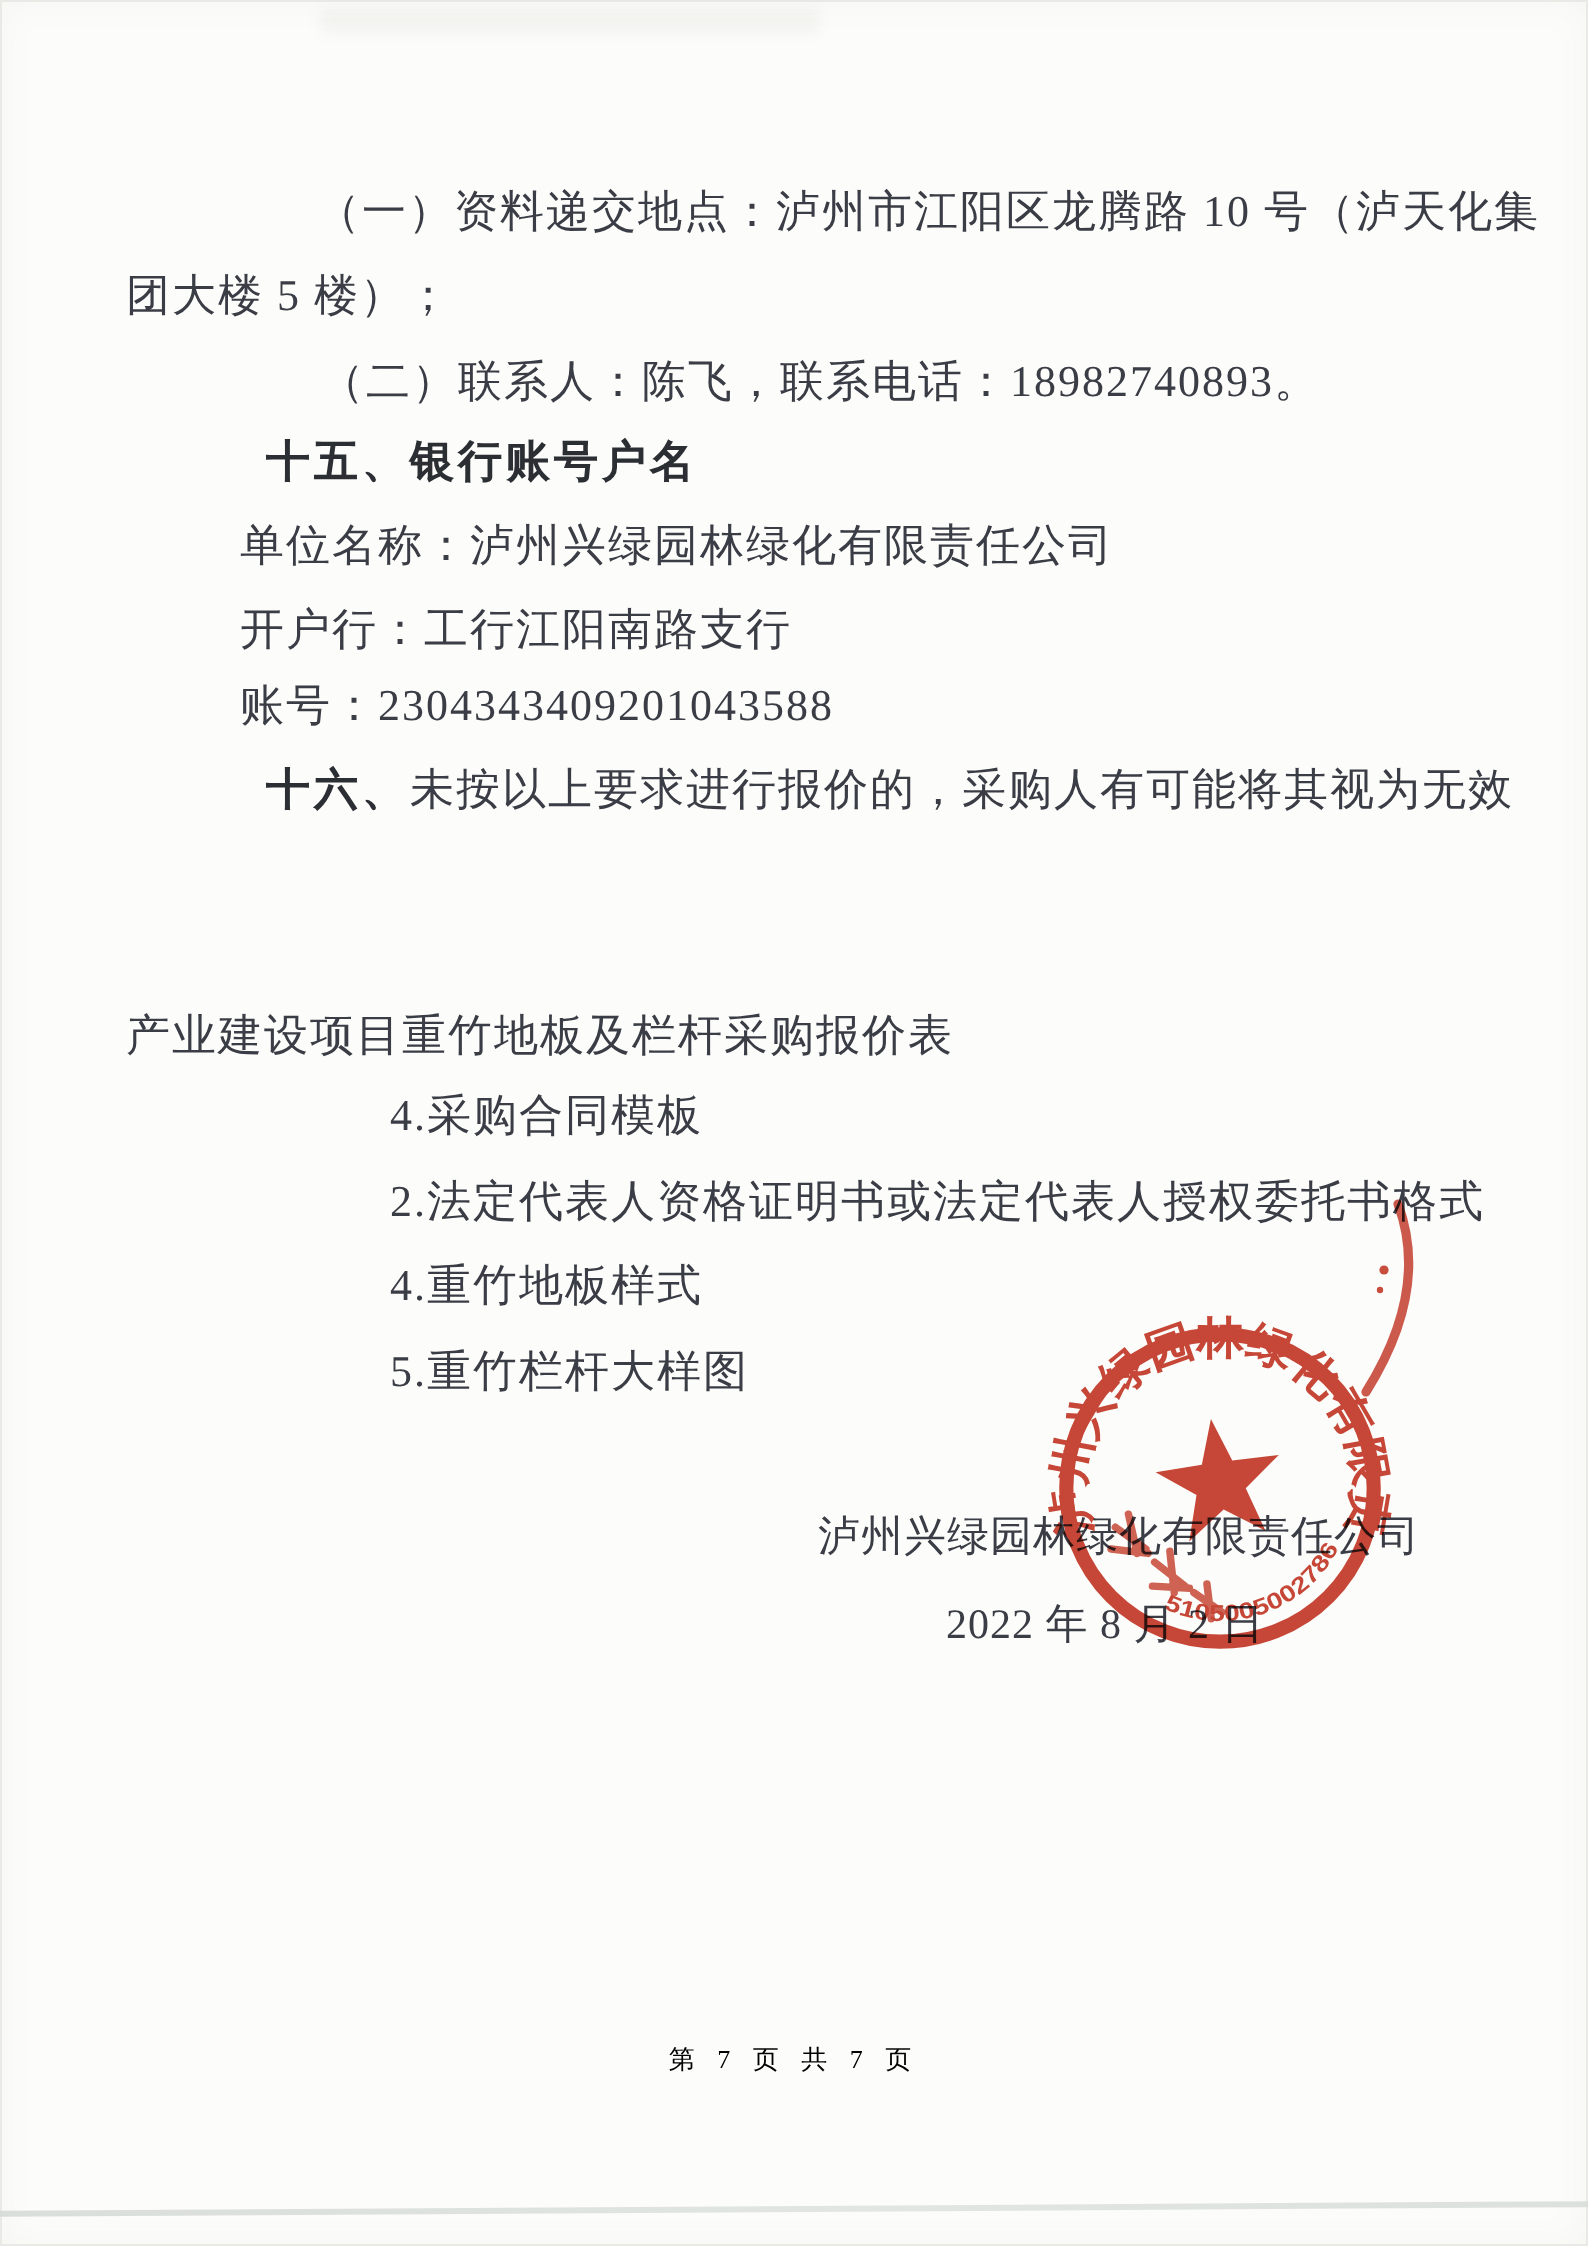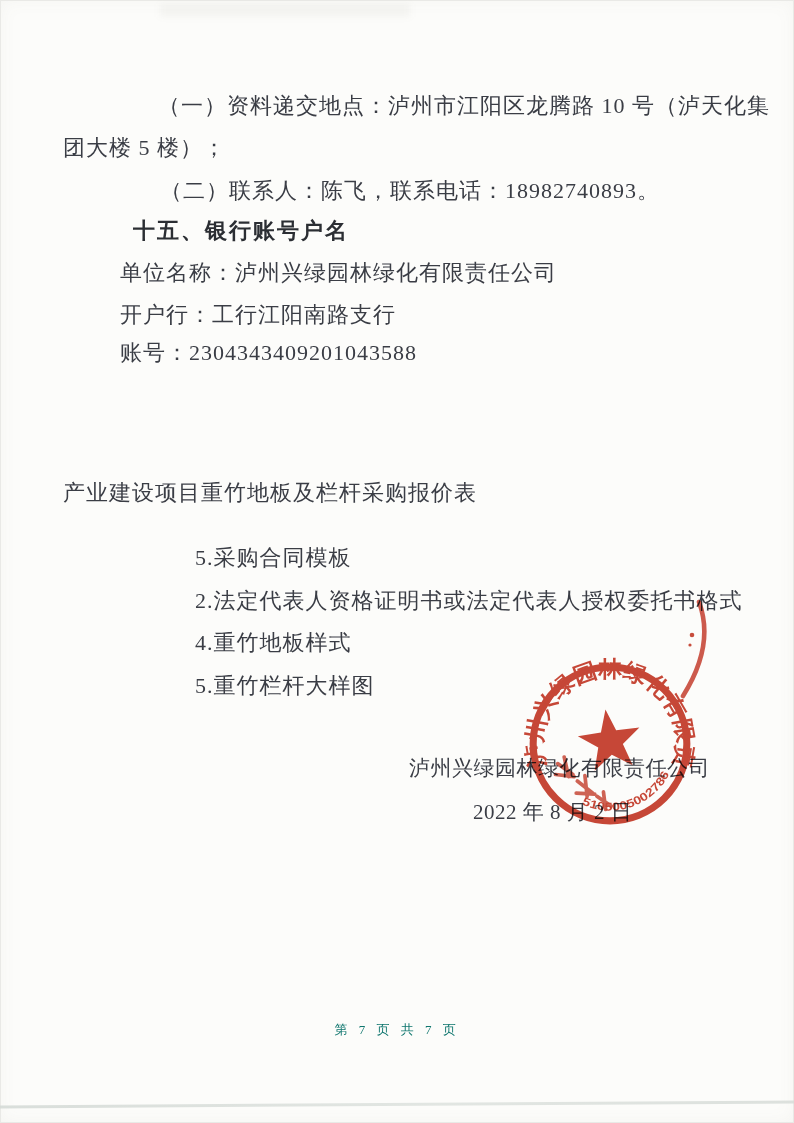--- a/index.html
+++ b/index.html
@@ -45,21 +45,21 @@
     font-size:21px;
     letter-spacing:.5px;
   }
   .footer{
     position:absolute;
     left:0;right:0;
     top:1021px;
     text-align:center;
     font-size:13px;
     letter-spacing:4px;
-    color:#0f766e;
+    color:#000000;
   }
   .stamp{
     position:absolute;
     left:501px;top:635px;
     width:218px;height:218px;
     mix-blend-mode:multiply;
     opacity:.93;
   }
   .stamp-arc{
     position:absolute;
@@ -92,23 +92,24 @@
 
   <div class="line" style="top:91px;left:158px;">（一）资料递交地点：泸州市江阳区龙腾路 10 号（泸天化集</div>
   <div class="line" style="top:133px;left:63px;">团大楼 5 楼）；</div>
   <div class="line" style="top:176px;left:160px;">（二）联系人：陈飞，联系电话：18982740893。</div>
 
   <div class="line" style="top:258px;left:120px;">单位名称：泸州兴绿园林绿化有限责任公司</div>
   <div class="line heading" style="top:216px;left:133px;">十五、银行账号户名</div>
   <div class="line" style="top:300px;left:120px;">开户行：工行江阳南路支行</div>
   <div class="line" style="top:338px;left:120px;">账号：2304343409201043588</div>
 
+  <div class="line" style="top:380px;left:133px;"><span class="bold-lead">十六、</span><span>未按以上要求进行报价的，采购人有可能将其视为无效</span></div>
 
-  <div class="line" style="top:478px;left:63px;">产业建设项目重竹地板及栏杆采购报价表</div>
-  <div class="line" style="top:543px;left:195px;">5.采购合同模板</div>
+  <div class="line" style="top:503px;left:63px;">产业建设项目重竹地板及栏杆采购报价表</div>
+  <div class="line" style="top:543px;left:195px;">4.采购合同模板</div>
   <div class="line" style="top:586px;left:195px;">2.法定代表人资格证明书或法定代表人授权委托书格式</div>
   <div class="line" style="top:628px;left:195px;">4.重竹地板样式</div>
   <div class="line" style="top:671px;left:195px;">5.重竹栏杆大样图</div>
 
   <div class="line sig" style="top:753px;left:409px;">泸州兴绿园林绿化有限责任公司</div>
   <div class="line sig" style="top:797px;left:473px;">2022 年 8 月 2 日</div>
 
   <svg class="stamp-arc" viewBox="0 0 56 112" aria-hidden="true">
     <path d="M 31 9 Q 47 52 15 103" fill="none" stroke="var(--stamp-color)" stroke-width="4.6" stroke-linecap="round" opacity=".92"></path>
     <circle cx="24" cy="42" r="2.3" fill="var(--stamp-color)"></circle>

